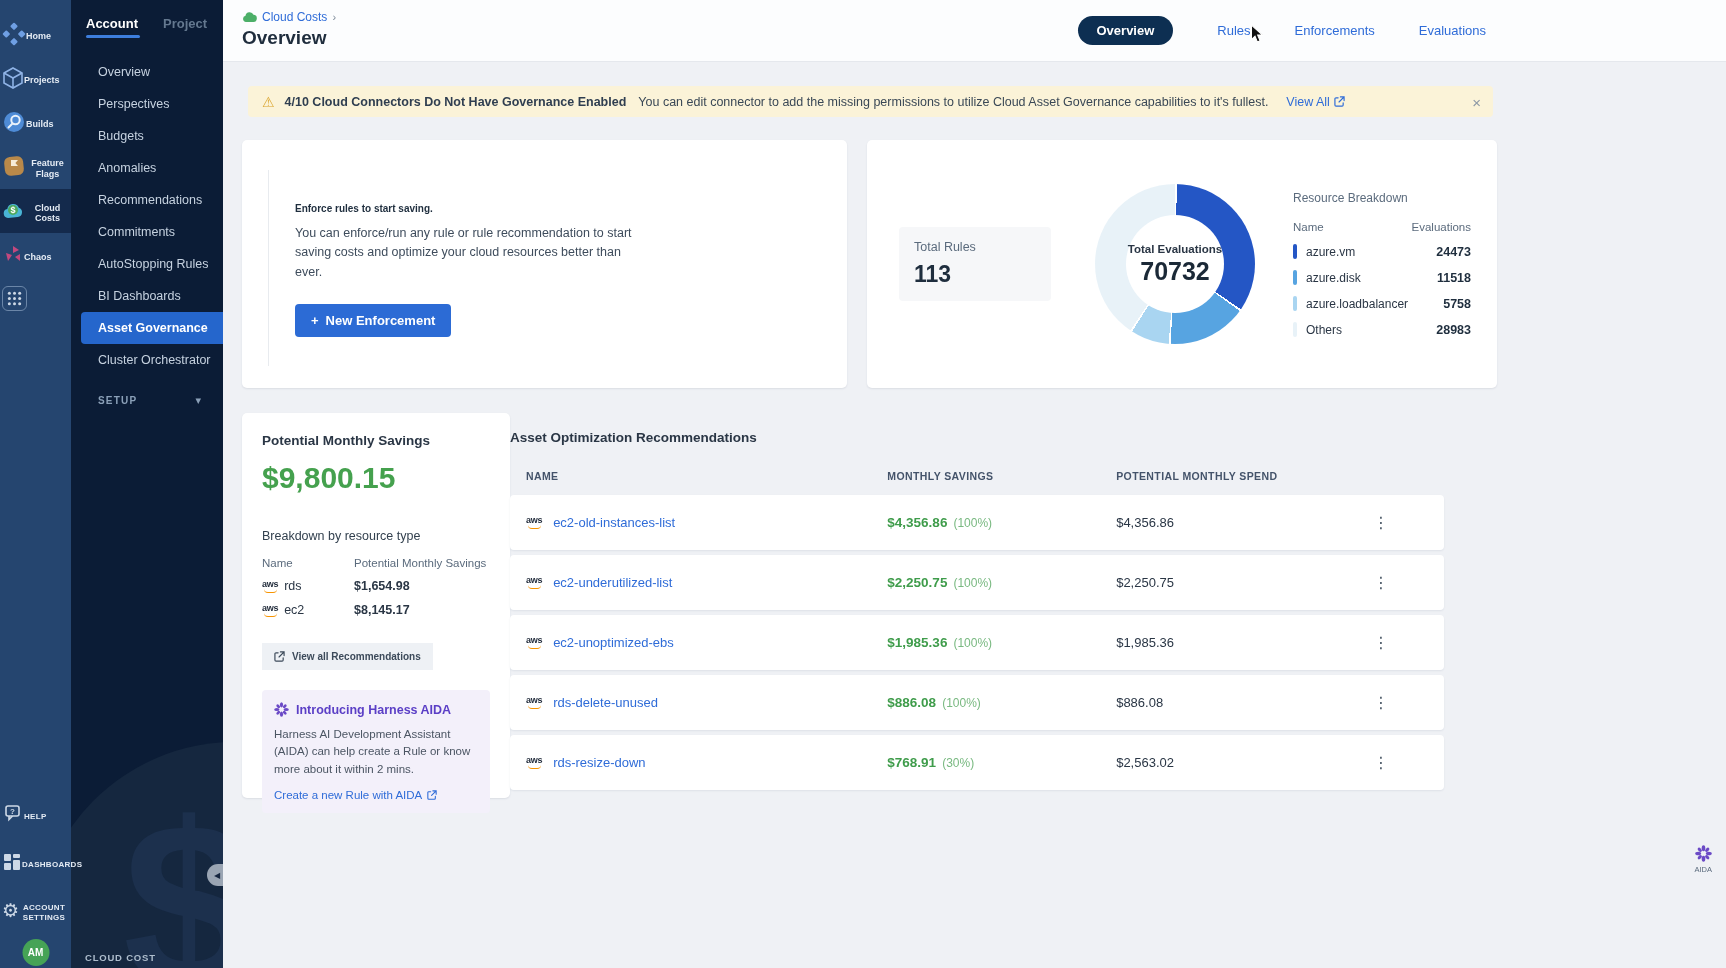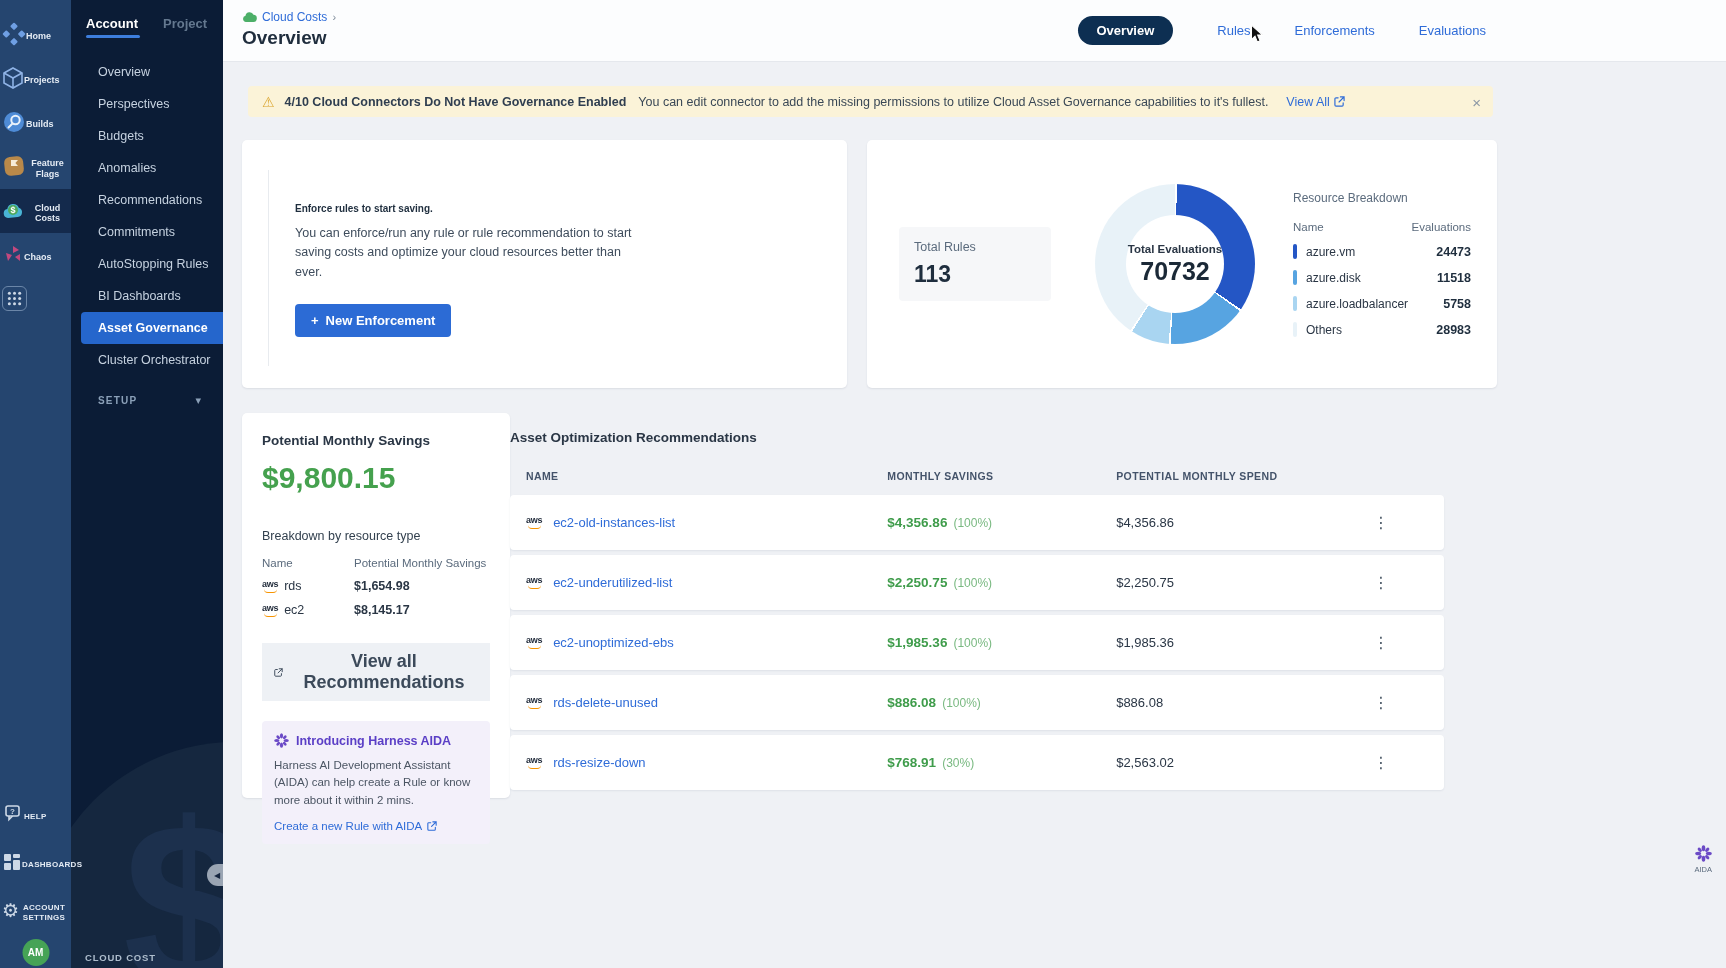--- a/index.html
+++ b/index.html
@@ -92,21 +92,21 @@
   .potential-card { width:268px; height:385px; padding:20px; }
   .pc-title { font-size:13.5px; font-weight:bold; color:#2a3645; }
   .pc-value { font-size:30px; font-weight:bold; color:#45a14e; margin-top:13px; }
   .pc-sub { font-size:12.5px; color:#33414f; margin-top:34px; }
   .pc-table { margin-top:14px; }
   .pc-head { display:flex; font-size:11.5px; color:#5b6b7d; }
   .pc-head .c1 { width:92px; }
   .pc-row { display:flex; align-items:center; margin-top:10px; }
   .pc-row .c1 { width:92px; display:flex; align-items:center; gap:6px; font-size:12.5px; color:#2a3645; }
   .pc-row .c2 { font-size:12.5px; font-weight:bold; color:#2a3645; }
-  .view-all-btn { margin-top:26px; display:inline-flex; align-items:center; gap:7px; background:#eef1f5; border:none; border-radius:0; padding:8px 12px; font-size:18px; font-weight:bold; color:#3c4a5a; cursor:pointer; font-family:inherit;}
+  .view-all-btn { margin-top:26px; display:inline-flex; align-items:center; gap:7px; background:#eef1f5; border:none; border-radius:0; padding:8px 12px; font-size:10px; font-weight:bold; color:#3c4a5a; cursor:pointer; font-family:inherit;}
   .aida-box { margin-top:20px; background:#f3f0fa; border-radius:4px; padding:12px; }
   .aida-head { display:flex; align-items:center; gap:7px; }
   .aida-title { font-size:12.5px; font-weight:bold; color:#5b3fc6; }
   .aida-text { font-size:11.5px; color:#4b5563; line-height:1.5; margin-top:9px; }
   .aida-link { margin-top:11px; font-size:11.5px; color:#2f6cd8; display:flex; align-items:center; gap:5px; cursor:pointer; }
   
   .reco { flex:1; max-width:934px; padding-top:17px; }
   .reco-title { font-size:13.5px; font-weight:bold; color:#2a3645; }
   .reco-grid { display:grid; grid-template-columns:40.4% 24.5% 26% 1fr; align-items:center; }
   .reco-head { margin-top:25px; font-size:10.5px; font-weight:bold; letter-spacing:.4px; color:#44536a; }

